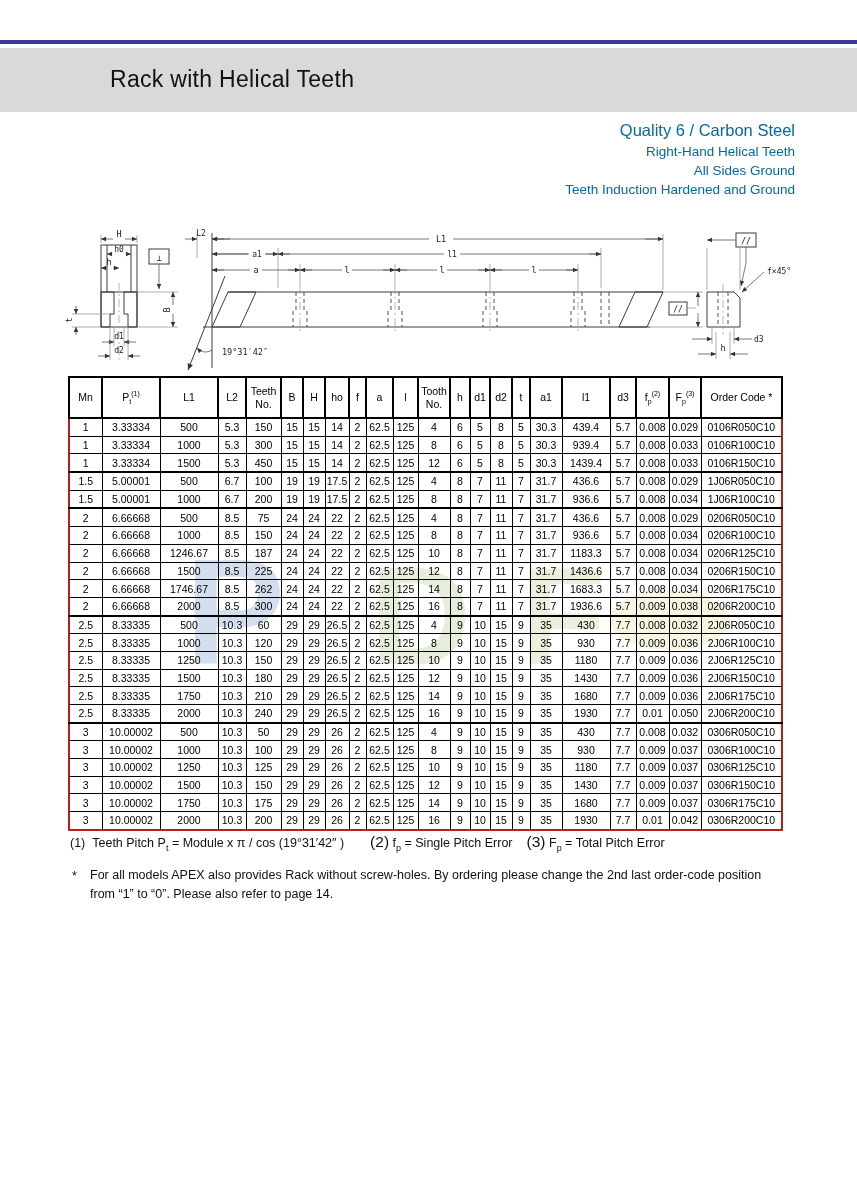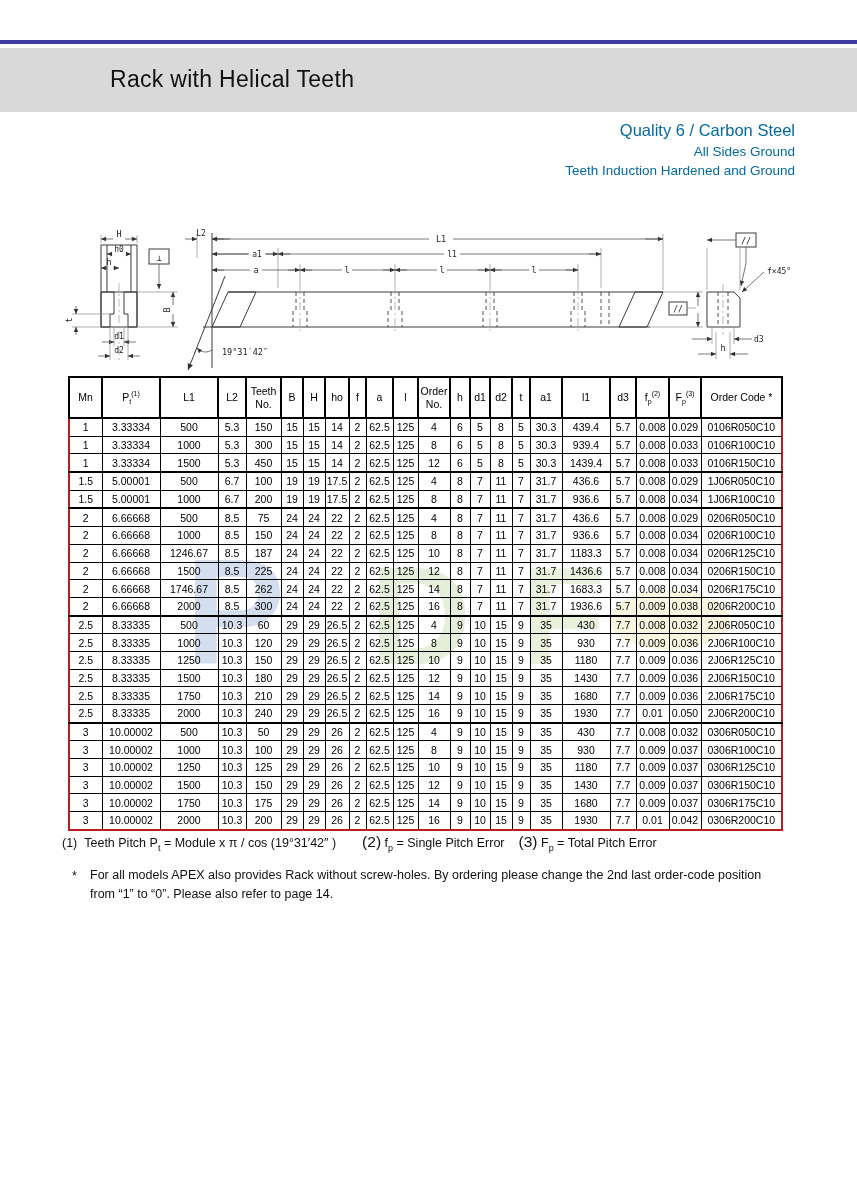--- a/index.html
+++ b/index.html
@@ -18,21 +18,21 @@
   .wm-dot{left:610px;top:590px;width:120px;height:60px;border-radius:50%;background:rgba(225,215,120,0.22);}
   table.spec{position:absolute;z-index:1;left:68px;top:376px;width:715px;border-collapse:collapse;
              table-layout:fixed;border:2px solid #b91c1c;background:transparent;}
   table.spec th{border:2px solid #000;font-weight:normal;font-size:10.5px;line-height:1.15;
                 height:39px;padding:0 1px;text-align:center;}
   table.spec td{border:1px solid #000;font-size:10.5px;height:16.7px;padding:0 1px;text-align:center;
                 white-space:nowrap;}
   table.spec tr.group-end td{border-bottom-width:2px;}
   table.spec sub{font-size:7px;}
   table.spec sup{font-size:7px;}
-  .footnotes{position:absolute;left:62px;top:833px;width:720px;font-size:12.5px;color:#111;
+  .footnotes{position:absolute;left:70px;top:833px;width:720px;font-size:12.5px;color:#111;
              display:flex;align-items:baseline;}
   .footnotes .fnum-big{font-size:15.5px;}
   .footnotes .seg2{margin-left:26px;} .footnotes .seg3{margin-left:14px;}
   .footnotes sub{font-size:9px;}
   .starnote{position:absolute;left:70px;top:866px;width:716px;font-size:12.5px;line-height:19px;color:#111;}
   .starnote .mark{position:absolute;left:2px;top:1px;}
   .starnote .txt{display:block;margin-left:20px;}
   .pagenum{position:absolute;left:0;top:1153px;width:857px;text-align:center;font-size:14px;color:#111;}
   
   .ln{stroke:#3d3d3d;stroke-width:1;fill:none}
@@ -49,20 +49,21 @@
 <body>
 
 <div id="page">
 
   <div class="topline"></div>
   <div class="band"></div>
   <div class="title">Rack with Helical Teeth</div>
 
   <div class="specs">
     <div class="big">Quality 6  /  Carbon Steel</div>
+    <div>Right-Hand Helical Teeth</div>
     <div>All Sides Ground</div>
     <div>Teeth Induction Hardened and Ground</div>
   </div>
 
   <div class="wm wm-p">P</div>
   <div class="wm wm-d">D</div>
   <div class="wm wm-f">F</div>
   <div class="wm wm-dot"></div>
 
   <svg class="drawing" width="797" height="150" viewBox="0 0 797 150">
@@ -282,21 +283,21 @@
           <th>P<sub>t</sub><sup>(1)</sup></th>
           <th>L1</th>
           <th>L2</th>
           <th>Teeth No.</th>
           <th>B</th>
           <th>H</th>
           <th>ho</th>
           <th>f</th>
           <th>a</th>
           <th>l</th>
-          <th>Order No.</th>
+          <th>Tooth No.</th>
           <th>h</th>
           <th>d1</th>
           <th>d2</th>
           <th>t</th>
           <th>a1</th>
           <th>l1</th>
           <th>d3</th>
           <th>f<sub>p</sub><sup>(2)</sup></th>
           <th>F<sub>p</sub><sup>(3)</sup></th>
           <th>Order Code *</th>

